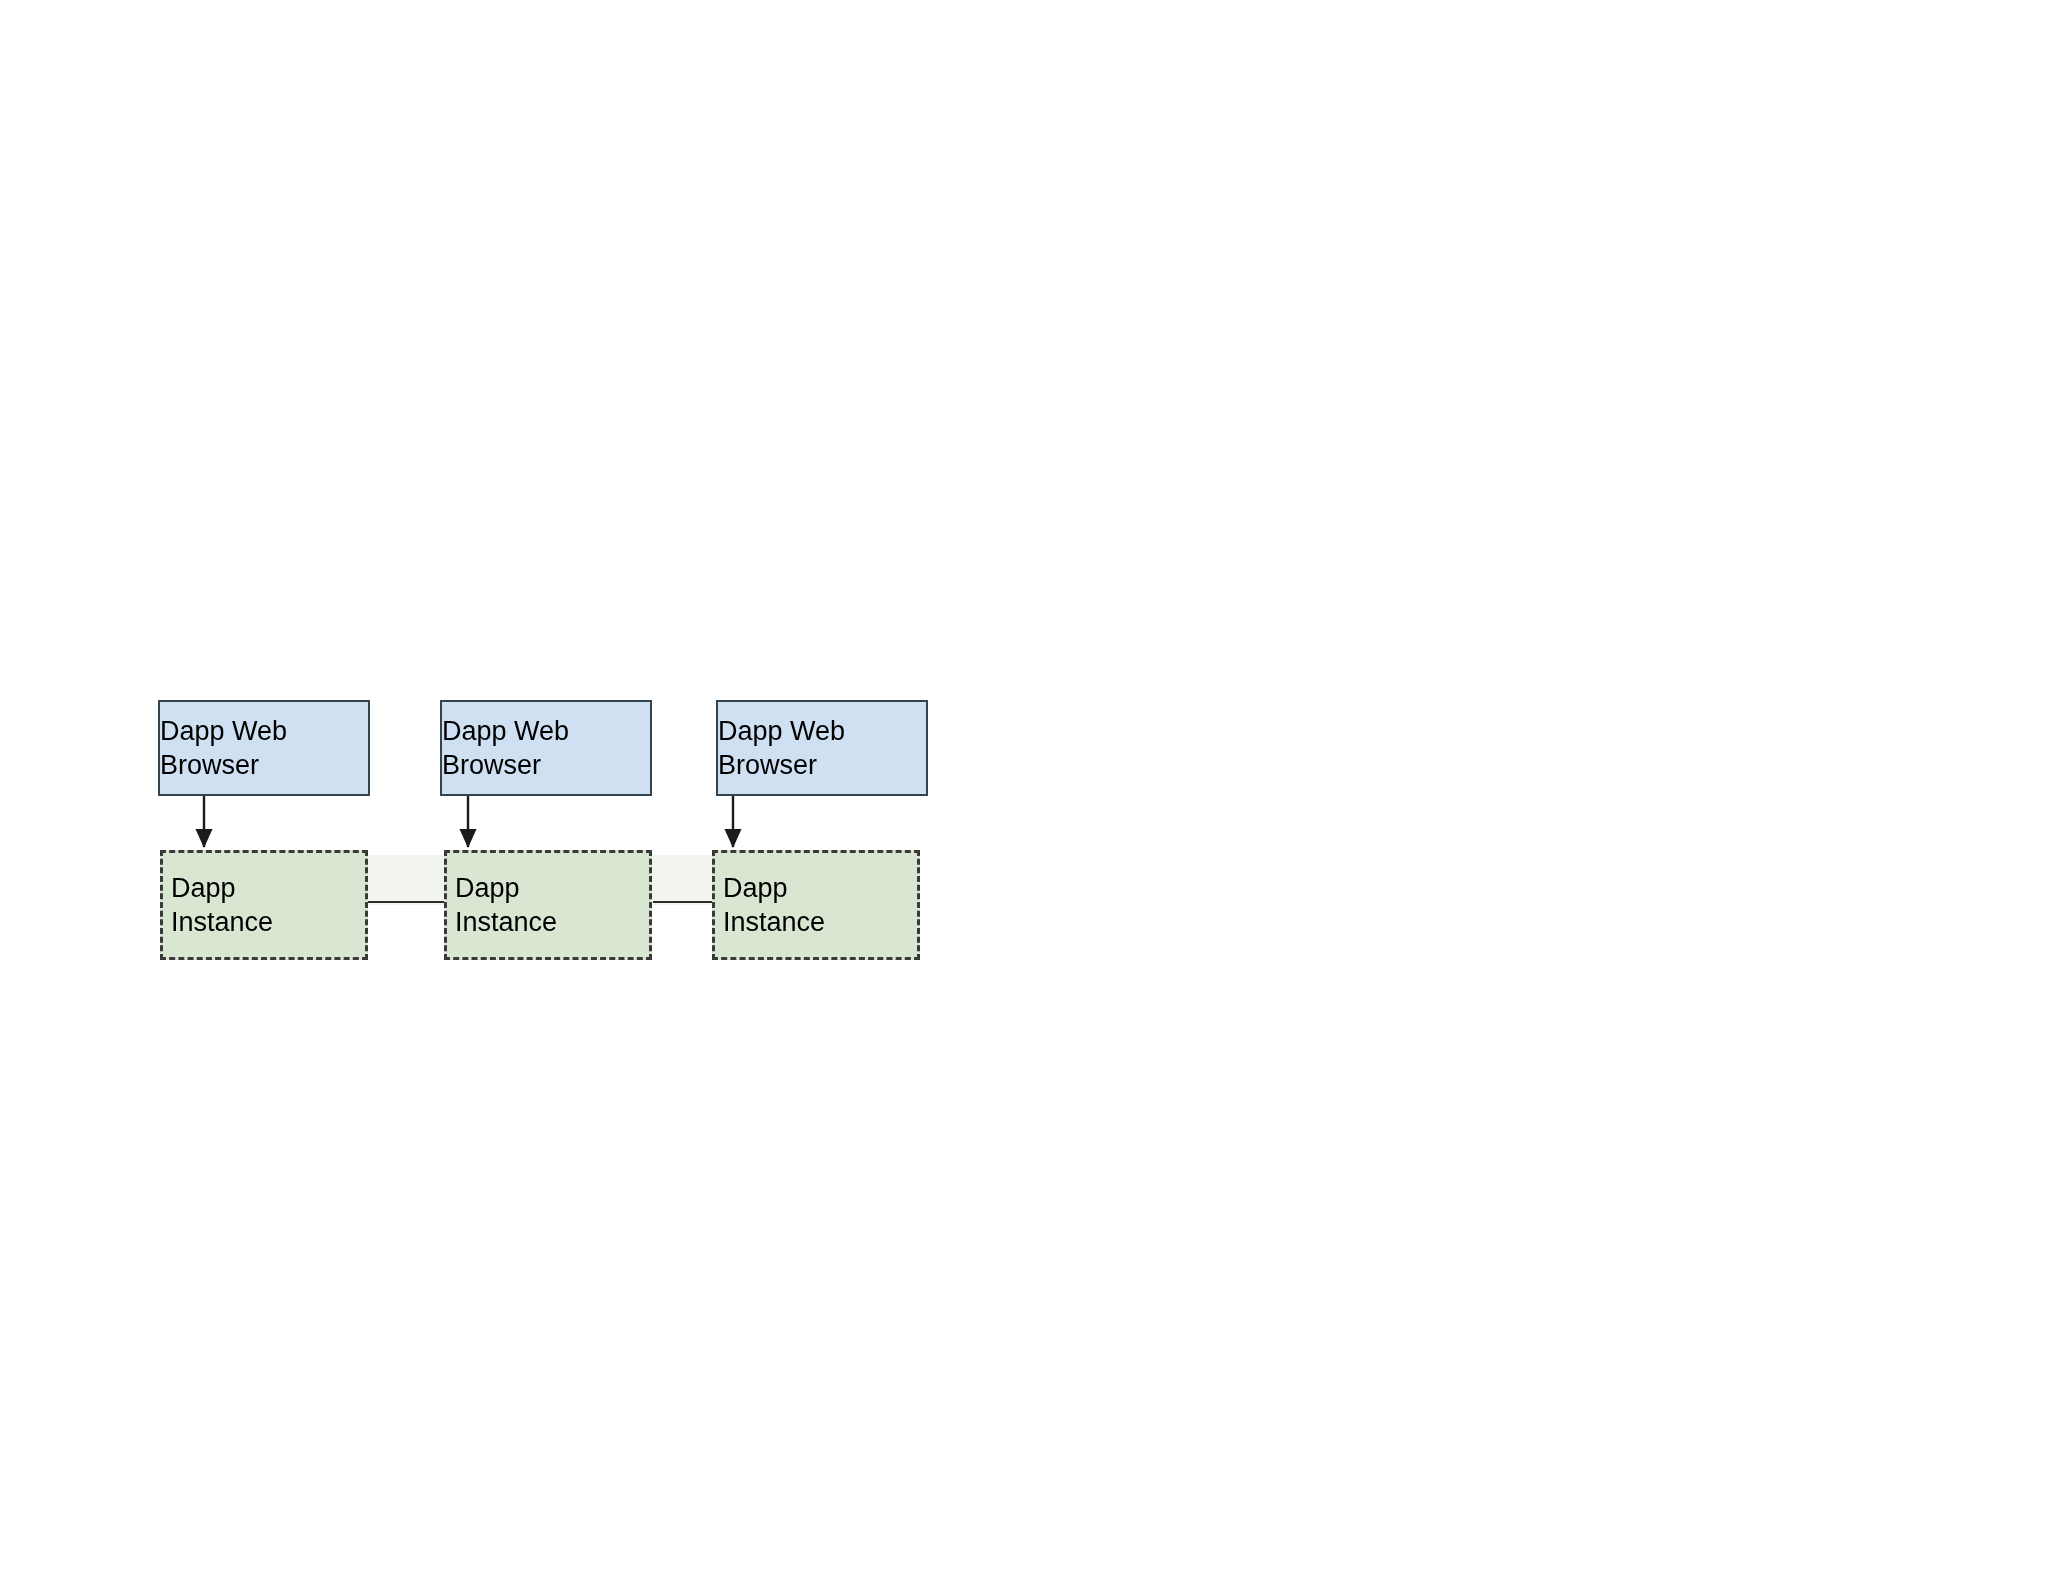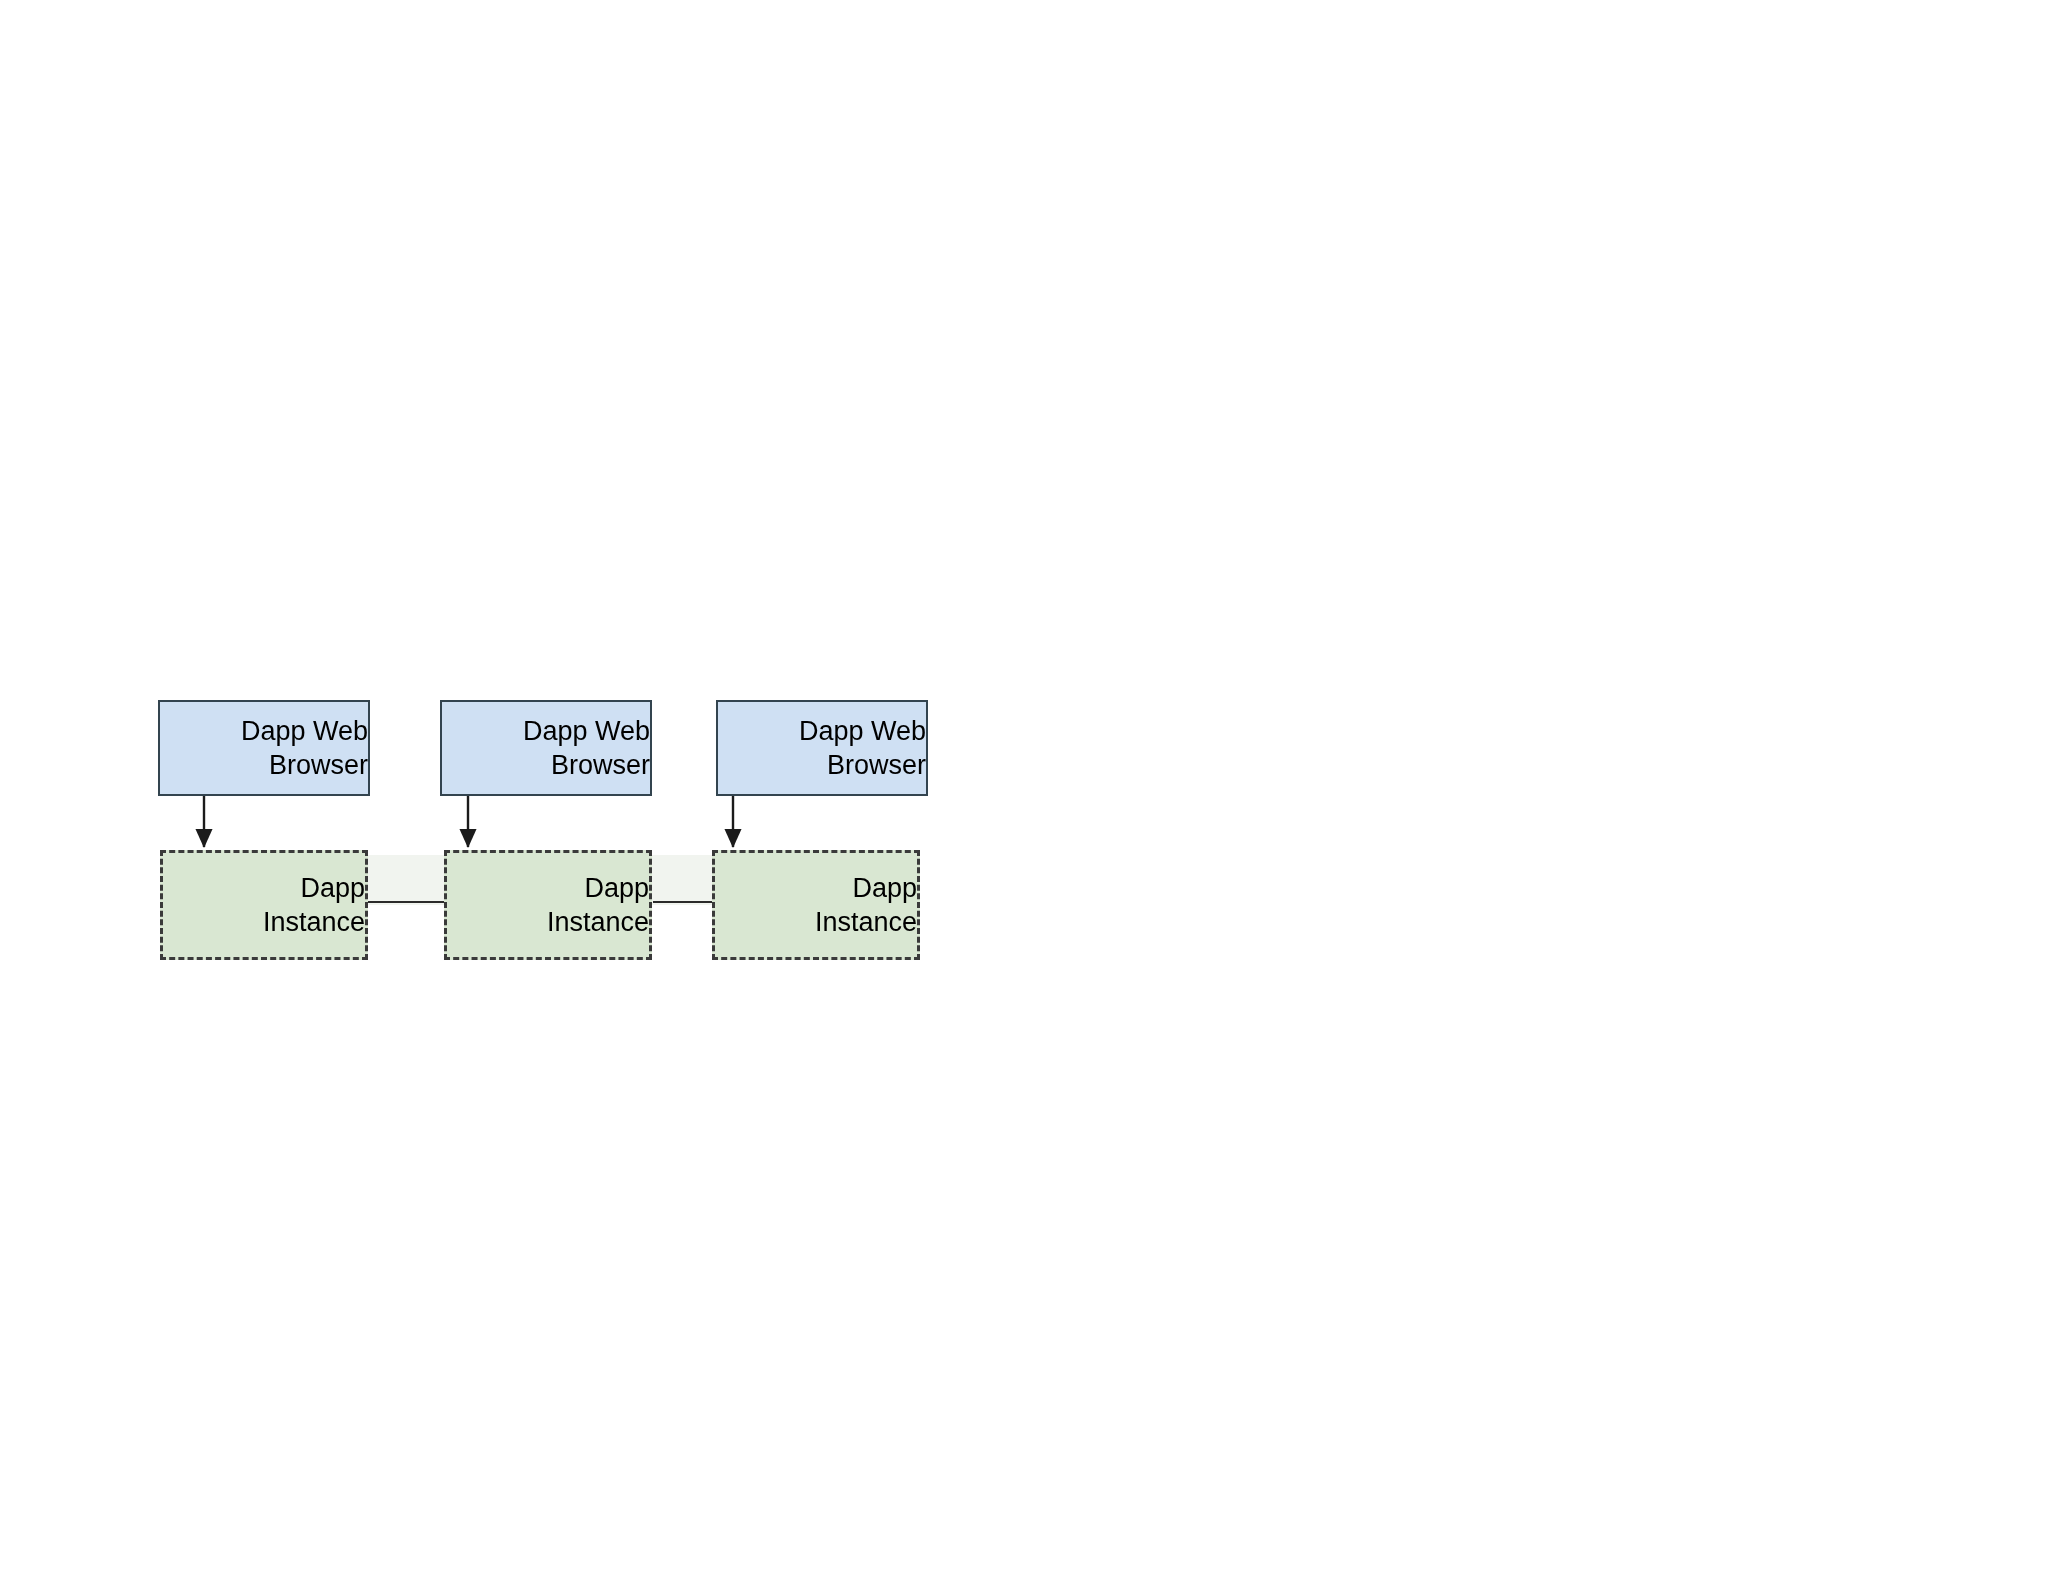--- a/index.html
+++ b/index.html
@@ -44,41 +44,42 @@
     top: 690px;
     width: 800px;
     height: 300px;
   }
 
   .node {
     position: absolute;
     box-sizing: border-box;
     display: flex;
     flex-direction: column;
-    align-items: flex-end;
+    align-items: flex-start;
     justify-content: center;
     font-family: "Liberation Sans", sans-serif;
     font-size: 27px;
     line-height: 34px;
     color: #000000;
     text-align: center;
   }
 
   .browser-node {
     background: #cfe0f3;
     border: 2px solid #33444f;
     width: 212px;
     height: 96px;
   }
 
   .instance-node {
     background: #d9e7d2;
     border: 3px dashed #3a3a3a;
     width: 208px;
     height: 110px;
+    padding-left: 8px;
   }
 
   .node .line1,
   .node .line2 { display: block; }
 
   
   .instance-shadow {
     position: absolute;
     background: rgba(214, 224, 208, 0.35);
     z-index: 0;

